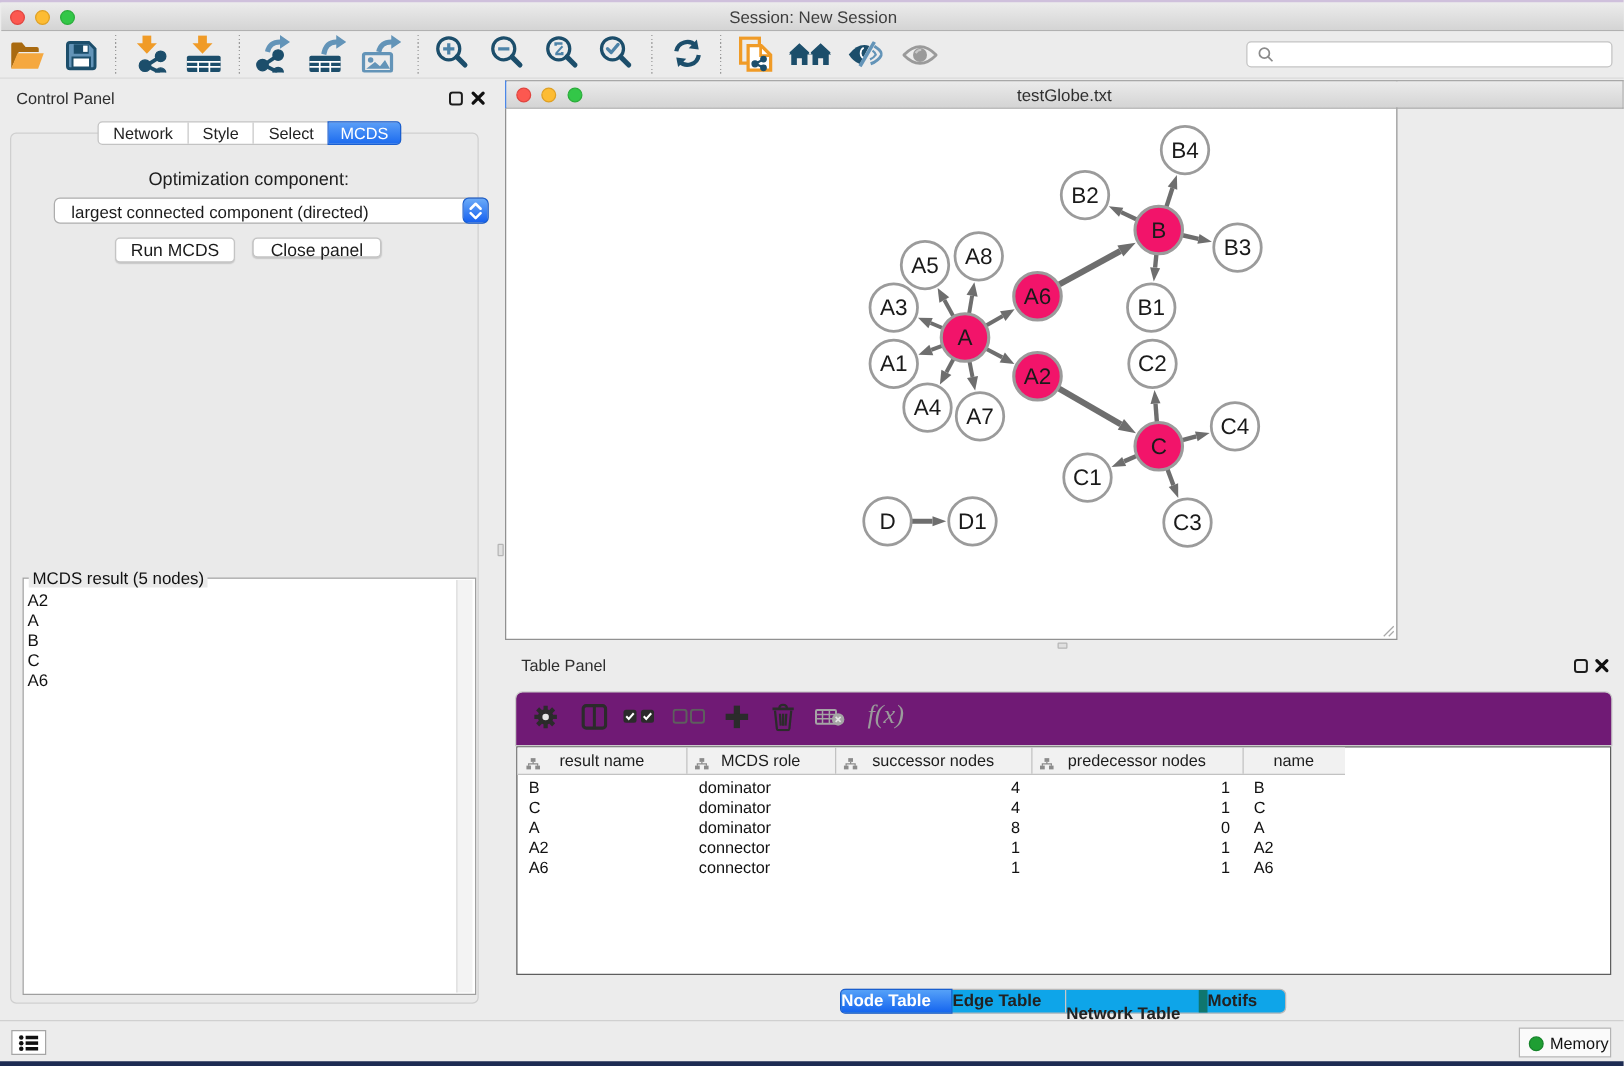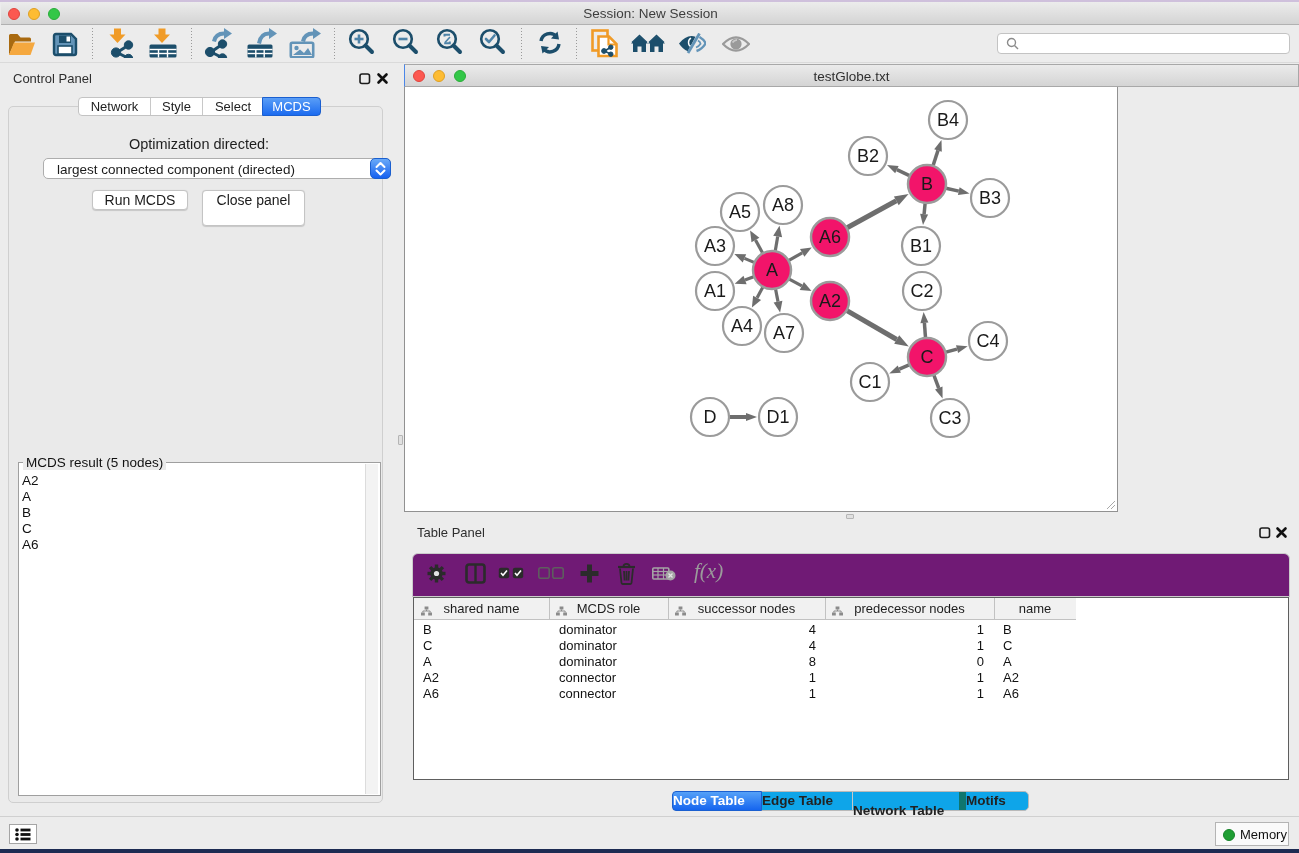--- a/index.html
+++ b/index.html
@@ -163,32 +163,32 @@
 
 <div class="abs" style="left:8px;top:106px;width:375px;height:697px;border:1px solid #cfcfcf;border-radius:5px;background:#eaeaea"></div>
 
 <div class="abs" style="left:78px;top:97px;width:243px;height:19px;border:1px solid #c3c3c3;border-radius:4px;background:#fff;display:flex;text-align:center;font-size:13px;font-weight:normal">
   <div style="width:72px;border-right:1px solid #c8c8c8;padding-top:1px">Network</div>
   <div style="width:52px;border-right:1px solid #c8c8c8;padding-top:1px">Style</div>
   <div style="width:60px;padding-top:1px">Select</div>
   <div style="flex:1;background:linear-gradient(#5a9ef7,#1c6bef);color:#fff;border-radius:0 4px 4px 0;padding-top:1px;margin:-1px;border:1px solid #1a5fd0">MCDS</div>
 </div>
 
-<div class="abs" style="left:11px;top:136px;width:376px;text-align:center;font-size:14.5px;color:#1e1e1e">Optimization directed:</div>
+<div class="abs" style="left:11px;top:136px;width:376px;text-align:center;font-size:14.5px;color:#1e1e1e">Optimization component:</div>
 <div class="abs" style="left:43px;top:158px;width:348px;height:21px;background:#fff;border:1px solid #adadad;border-radius:5px">
   <div class="abs" style="left:13px;top:2.5px;font-size:13.5px;color:#1b1b1b">largest connected component (directed)</div>
   <div class="abs" style="right:-1px;top:-1px;width:21px;height:21px;border-radius:5px;background:linear-gradient(#6aaaf8,#1661f0);border:1px solid #1a5fd0">
     <svg width="19" height="19">
         <path d="M5.5 8 L9.5 4 L13.5 8" fill="none" stroke="#fff" stroke-width="2" stroke-linecap="round" stroke-linejoin="round"></path>
         <path d="M5.5 11.5 L9.5 15.5 L13.5 11.5" fill="none" stroke="#fff" stroke-width="2" stroke-linecap="round" stroke-linejoin="round"></path>
       </svg>
   </div>
 </div>
 <div class="abs" style="left:92px;top:190px;width:96px;height:20px;background:#fff;border:1px solid #c4c4c4;border-radius:4px;text-align:center;padding-top:1px;font-size:14px;color:#1b1b1b;box-shadow:0 0.5px 1px rgba(0,0,0,.15)">Run MCDS</div>
-<div class="abs" style="left:202px;top:190px;width:103px;height:36px;background:#fff;border:1px solid #c4c4c4;border-radius:4px;text-align:center;padding-top:1px;font-size:14px;color:#1b1b1b;box-shadow:0 0.5px 1px rgba(0,0,0,.15)">Close panel</div>
+<div class="abs" style="left:202px;top:190px;width:103px;height:16px;background:#fff;border:1px solid #c4c4c4;border-radius:4px;text-align:center;padding-top:1px;font-size:14px;color:#1b1b1b;box-shadow:0 0.5px 1px rgba(0,0,0,.15)">Close panel</div>
 
 <div class="abs" style="left:18px;top:462px;width:363px;height:334px;border:1px solid #9f9f9f;background:#fff"></div>
 <div class="abs" style="left:23px;top:455px;background:#eaeaea;padding:0 3px;font-size:13.5px;color:#111">MCDS result (5 nodes)</div>
 <div class="abs" style="left:365px;top:464px;width:13px;height:330px;background:#f3f3f3;border-left:1px solid #dcdcdc"></div>
 <div class="abs" style="left:22px;top:473px;font-size:13.5px;line-height:16px;color:#111">A2<br>A<br>B<br>C<br>A6</div>
 
 <div class="abs" style="left:398px;top:435px;width:5px;height:10px;background:#e0e0e0;border:1px solid #b5b5b5;border-radius:1px"></div>
 
 <div class="abs" style="left:404px;top:64px;width:714px;height:448px;border:1px solid #919191;background:#fff">
   <div class="abs" style="left:-1px;top:-1px;width:895px;height:23px;background:linear-gradient(#ebebeb,#d4d4d4);border:1px solid #a8a8a8;border-left:1px solid #4a86e8;border-bottom:1px solid #a8a8a8">
@@ -361,21 +361,21 @@
   <div class="abs" style="left:0;top:0;width:662px;height:22px;background:#f1f1f1;border-bottom:1px solid #c2c2c2"></div>
   <div class="abs" style="left:0px;top:0;width:135px;height:21px;"></div>
 <div class="abs" style="left:7px;top:5px"><svg width="11" height="10" viewBox="0 0 11 10" class="hdrico">
         <g fill="#8b8b8b">
           <rect x="3.6" y="0.5" width="3.8" height="3"></rect>
           <rect x="0" y="6.5" width="3.8" height="3"></rect>
           <rect x="7.2" y="6.5" width="3.8" height="3"></rect>
         </g>
         <path d="M5.5 3.5 L5.5 5 M1.9 6.5 L1.9 5 L9.1 5 L9.1 6.5" stroke="#8b8b8b" stroke-width="1" fill="none"></path>
       </svg></div>
-<div class="abs" style="left:0px;top:3px;width:135px;text-align:center;color:#1d1d1d">shared name</div>
+<div class="abs" style="left:0px;top:3px;width:135px;text-align:center;color:#1d1d1d">result name</div>
 <div class="abs" style="left:135px;top:0;width:119px;height:21px;border-left:1px solid #c2c2c2;"></div>
 <div class="abs" style="left:142px;top:5px"><svg width="11" height="10" viewBox="0 0 11 10" class="hdrico">
         <g fill="#8b8b8b">
           <rect x="3.6" y="0.5" width="3.8" height="3"></rect>
           <rect x="0" y="6.5" width="3.8" height="3"></rect>
           <rect x="7.2" y="6.5" width="3.8" height="3"></rect>
         </g>
         <path d="M5.5 3.5 L5.5 5 M1.9 6.5 L1.9 5 L9.1 5 L9.1 6.5" stroke="#8b8b8b" stroke-width="1" fill="none"></path>
       </svg></div>
 <div class="abs" style="left:135px;top:3px;width:119px;text-align:center;color:#1d1d1d">MCDS role</div>

